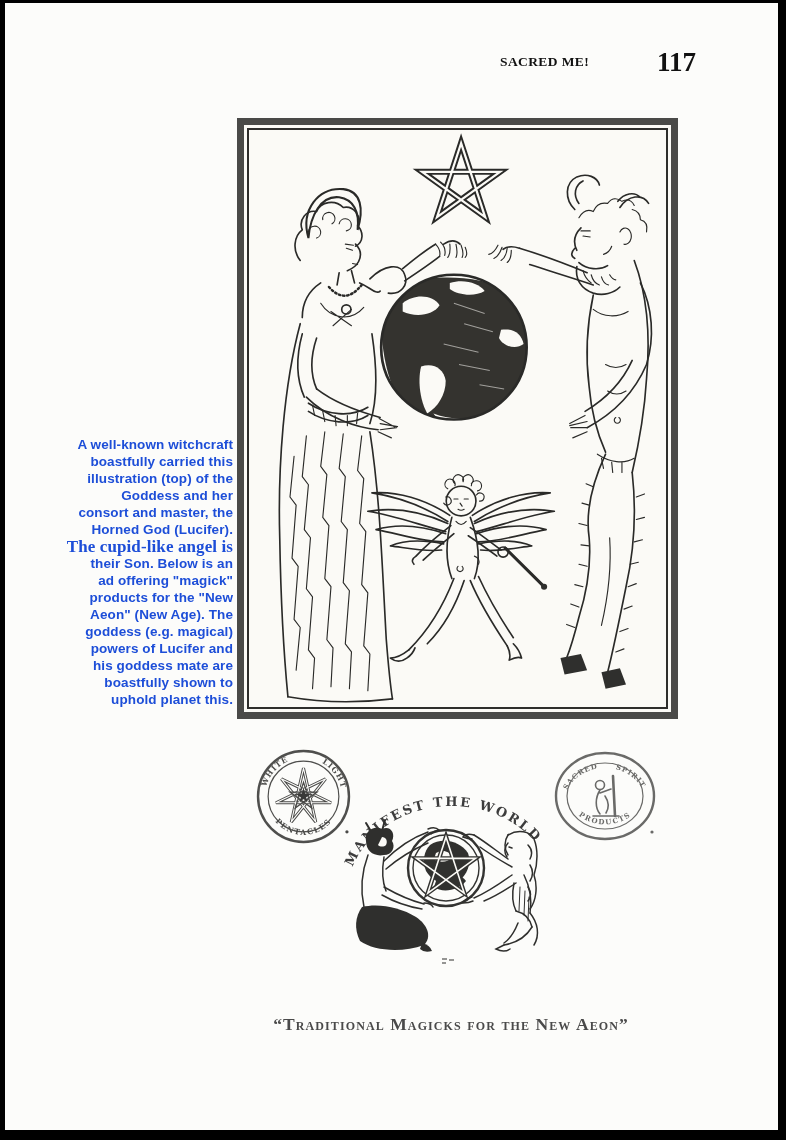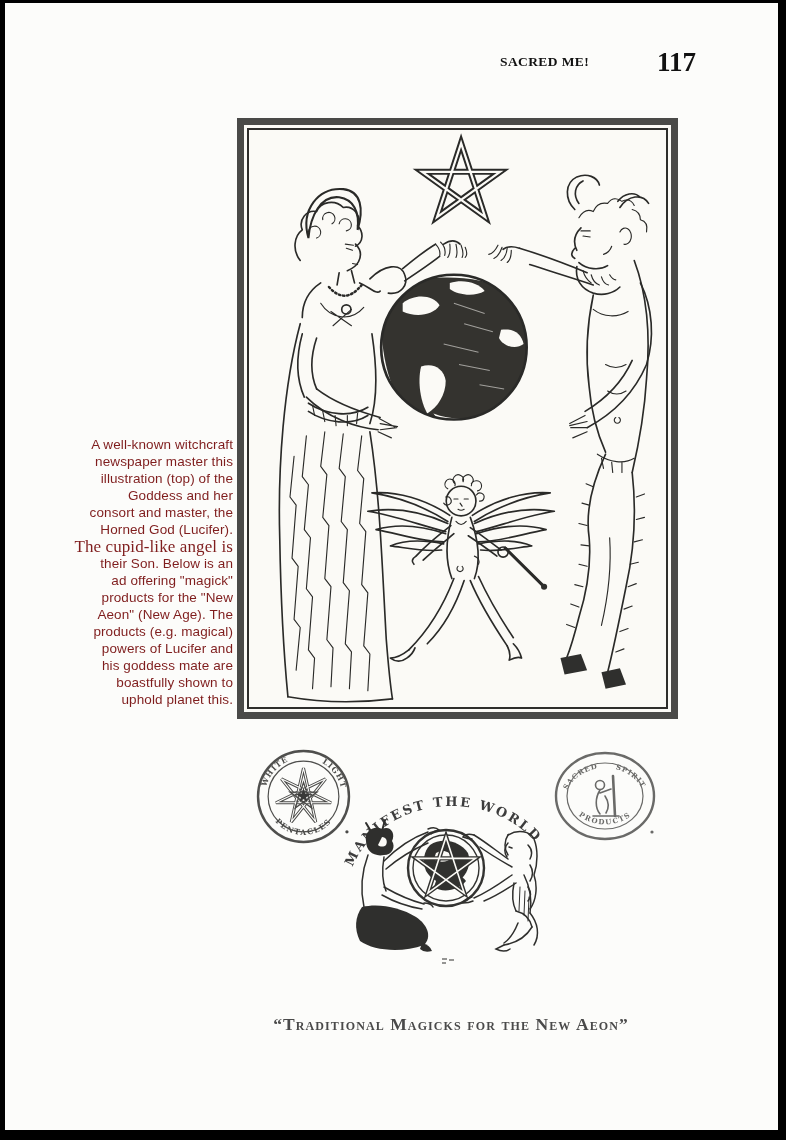--- a/index.html
+++ b/index.html
@@ -17,22 +17,22 @@
     font-family:"Liberation Serif",serif;font-weight:700;
     font-size:13.5px;letter-spacing:.4px;color:#111;
   }
   .page-number{
     position:absolute;top:44px;left:652px;
     font-family:"Liberation Serif",serif;font-weight:700;
     font-size:27px;color:#111;text-align:center;
   }
   .caption{
     position:absolute;top:433px;left:25px;width:203px;
-    text-align:right;font-size:13.5px;font-weight:400;
-    line-height:17px;color:#7f1d1d;letter-spacing:.1px;
+    text-align:right;font-size:13.5px;font-weight:700;
+    line-height:17px;color:#1d4ed8;letter-spacing:.1px;
   }
   .caption .caption-line{white-space:nowrap;}
   .caption .serif{font-family:"Liberation Serif",serif;font-size:17px;}
   .frame{
     position:absolute;left:232px;top:115px;width:441px;height:601px;
     border:7px solid #4a4a48;background:#fbfaf6;box-sizing:border-box;
   }
   .frame-inner{
     position:absolute;inset:3px;border:2px solid #2e2e2c;
   }
@@ -62,31 +62,31 @@
 </head>
 <body>
 
 <div class="page">
 
   <div class="running-title">SACRED ME!</div>
   <div class="page-number">117</div>
 
   <div class="caption">
       <div class="caption-line">A well-known witchcraft</div>
-      <div class="caption-line">newspaper master this</div>
+      <div class="caption-line">boastfully carried this</div>
       <div class="caption-line">illustration (top) of the</div>
       <div class="caption-line">Goddess and her</div>
       <div class="caption-line">consort and master, the</div>
       <div class="caption-line">Horned God (Lucifer).</div>
       <div class="caption-line serif">The cupid-like angel is</div>
       <div class="caption-line">their Son. Below is an</div>
       <div class="caption-line">ad offering "magick"</div>
       <div class="caption-line">products for the "New</div>
       <div class="caption-line">Aeon" (New Age). The</div>
-      <div class="caption-line">products (e.g. magical)</div>
+      <div class="caption-line">goddess (e.g. magical)</div>
       <div class="caption-line">powers of Lucifer and</div>
       <div class="caption-line">his goddess mate are</div>
       <div class="caption-line">boastfully shown to</div>
       <div class="caption-line">uphold planet this.</div>
     </div>
 
   <div class="frame">
     <div class="frame-inner">
       <svg viewBox="0 0 407 566" preserveAspectRatio="none">
 

